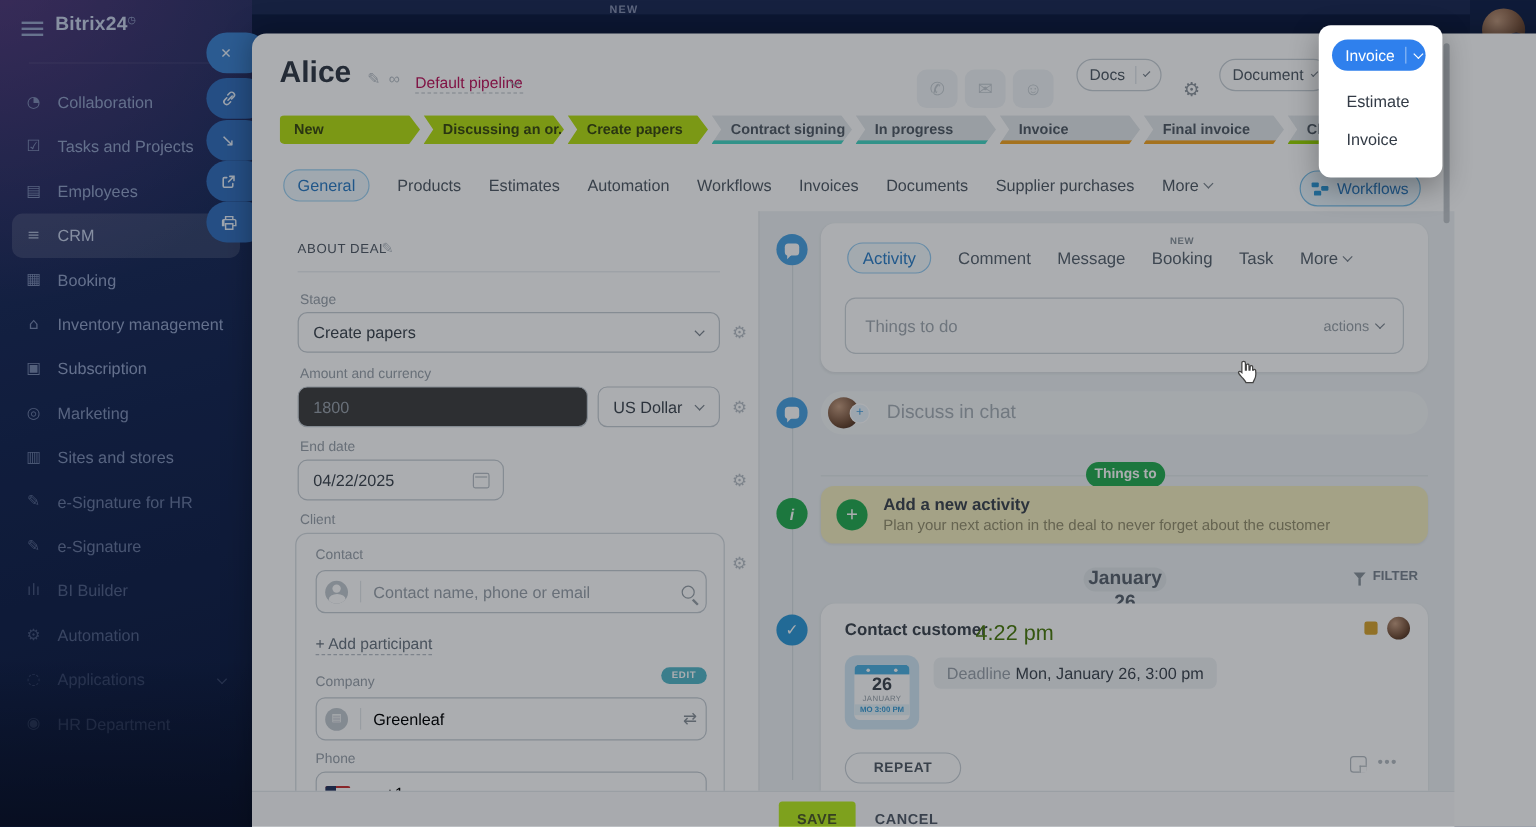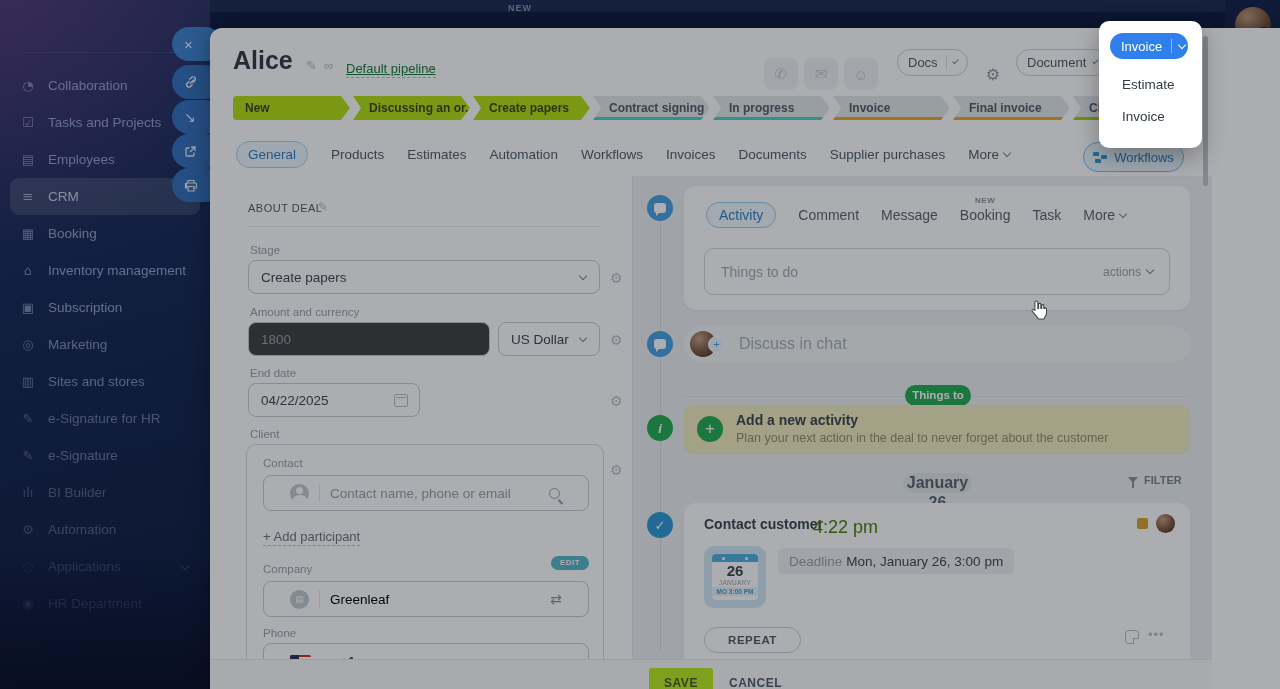--- a/index.html
+++ b/index.html
@@ -47,21 +47,21 @@
   .edge-btn { position:absolute; left:172px; width:50px; height:34px; border-radius:17px; z-index:5;
               background:#3470bd; color:#eaf2fb; display:flex; align-items:center; padding-left:12px; font-size:14px;}
   .edge-btn.close { background:#3e83d0; font-size:15px; }
 
   
   .modal { position:absolute; left:210px; top:28px; width:1154px; height:677px; background:#fff;
            border-radius:12px 12px 0 0; z-index:10; overflow:hidden; box-shadow:0 0 24px rgba(0,0,0,.35); }
 
   .deal-title { position:absolute; left:23px; top:18px; font-size:25px; font-weight:bold; color:#333b46; }
   .t-ico { position:absolute; top:30px; color:#b7bec5; font-size:13px; }
-  .pipeline { position:absolute; left:136px; top:33px; font-size:13px; color:#15803d; border-bottom:1px dashed #b9c0c7; padding-bottom:1px;text-decoration:underline;}
+  .pipeline { position:absolute; left:136px; top:33px; font-size:13px; color:#be185d; border-bottom:1px dashed #b9c0c7; padding-bottom:1px;}
   .pipeline-chv { position:absolute; left:216px; top:37px; width:6px; height:6px; border-right:1.5px solid #9aa2a9; border-bottom:1.5px solid #9aa2a9; transform:rotate(45deg);}
 
   .hdr-ico { position:absolute; top:30px; width:34px; height:32px; border-radius:8px; background:#f2f5f7; color:#c5ccd2; font-size:15px; display:flex; align-items:center; justify-content:center;}
   .pill-btn { position:absolute; top:21px; height:27px; border:1px solid #c9d0d6; border-radius:14px; display:flex; align-items:center; padding:0 10px; gap:8px; font-size:13px; color:#525c66; background:#fff;}
   .pill-btn .sep { width:1px; height:15px; background:#dde2e6; }
   .chv { width:6px; height:6px; border-right:1.6px solid #7d868f; border-bottom:1.6px solid #7d868f; transform:rotate(45deg); margin-top:-3px;}
   .gear { color:#8f979f; font-size:16px; font-family:"DejaVu Sans",sans-serif;}
 
   
   .stages { position:absolute; left:23px; top:68px; height:24px; display:flex; gap:3px; }
@@ -92,21 +92,21 @@
                        display:flex; align-items:center; padding:0 12px; font-size:13.5px; color:#3f4750; }
   .f-input.muted { color:#9aa2ab; background:#404040; }
   .f-select .chv { position:absolute; right:13px; }
   .f-gear { position:absolute; left:400px; color:#b9c0c7; font-size:14px; font-family:"DejaVu Sans",sans-serif;}
   .cal-ic { position:absolute; right:11px; width:14px; height:13px; border:1.4px solid #b9c0c7; border-radius:2px; }
   .cal-ic::before { content:""; position:absolute; left:1px; right:1px; top:2px; height:1.4px; background:#b9c0c7; }
 
   .client-box { position:absolute; left:36px; top:416px; width:358px; height:225px; border:1px solid #d5dbe0; border-radius:10px; }
   .cb-label { position:absolute; left:16px; font-size:11.5px; color:#9aa2ab; }
   .cb-input { position:absolute; left:16px; width:326px; height:36px; border:1px solid #c6cdd3; border-radius:8px; background:#fff;
-              display:flex; align-items:center; padding:0 26px; gap:10px; font-size:13.5px; }
+              display:flex; align-items:center; padding:0 7px; gap:10px; font-size:13.5px; }
   .person { width:19px; height:19px; border-radius:50%; background:#c3cad0; position:relative; overflow:hidden; flex:0 0 auto;}
   .person::before { content:""; position:absolute; left:6px; top:3px; width:7px; height:7px; border-radius:50%; background:#fff; }
   .person::after { content:""; position:absolute; left:2.5px; top:11px; width:14px; height:9px; border-radius:50%; background:#fff; }
   .in-sep { width:1px; height:18px; background:#e3e7ea; }
   .ph-txt { color:#9aa2ab; flex:1; }
   .lens { position:relative; width:11px; height:11px; border:1.6px solid #9aa2a9; border-radius:50%; margin-right:2px;}
   .lens::after { content:""; position:absolute; left:9px; top:10px; width:6px; height:1.6px; background:#9aa2a9; transform:rotate(45deg); transform-origin:0 0;}
   .add-part { position:absolute; left:16px; font-size:13px; color:#6b7580; border-bottom:1px dashed #b9c0c7; padding-bottom:1px;}
   .edit-badge { position:absolute; right:14px; width:38px; height:14px; background:#55b8c9; border-radius:8px; color:#fff; font-size:8px; font-weight:bold; text-align:center; line-height:14px; letter-spacing:.5px;}
   .bldg { width:19px; height:19px; border-radius:50%; background:#c3cad0; color:#fff; font-size:9px; text-align:center; line-height:19px; flex:0 0 auto; font-family:"DejaVu Sans",sans-serif;}
@@ -194,20 +194,24 @@
 </head>
 <body>
 
 <div id="app">
 
   <div class="topstrip">
     <span class="newlbl">NEW</span>
   </div>
 
   <nav class="sidebar">
+    <div class="sb-head">
+      <span class="burger"></span>
+      <span class="brand"><span>Bitrix24</span><sup>◷</sup></span>
+    </div>
     <div class="sb-div"></div>
     <div class="sb-list">
       <div class="s-item">
           <span class="s-ico">◔</span>
           <span>Collaboration</span>
         </div>
       <div class="s-item">
           <span class="s-ico">☑</span>
           <span>Tasks and Projects</span>
         </div>

